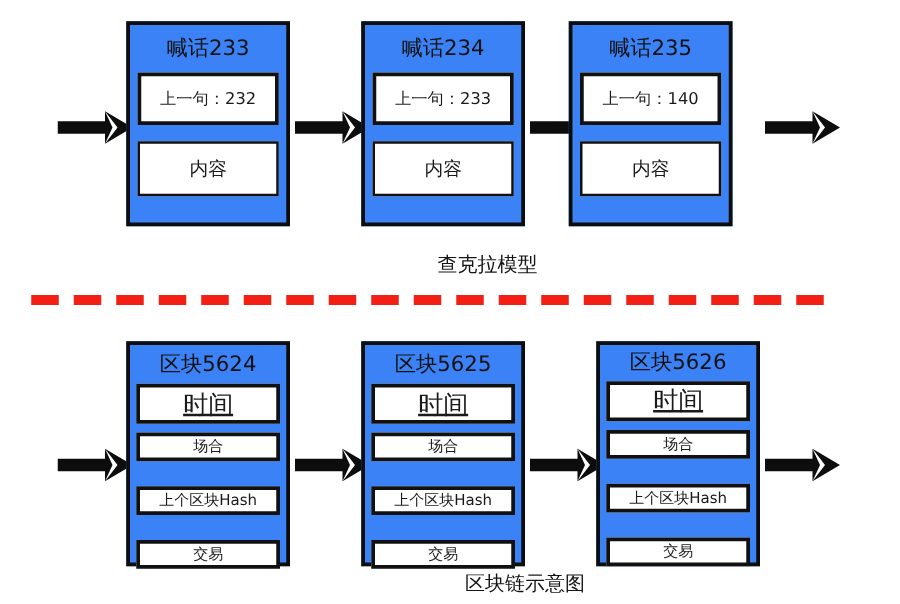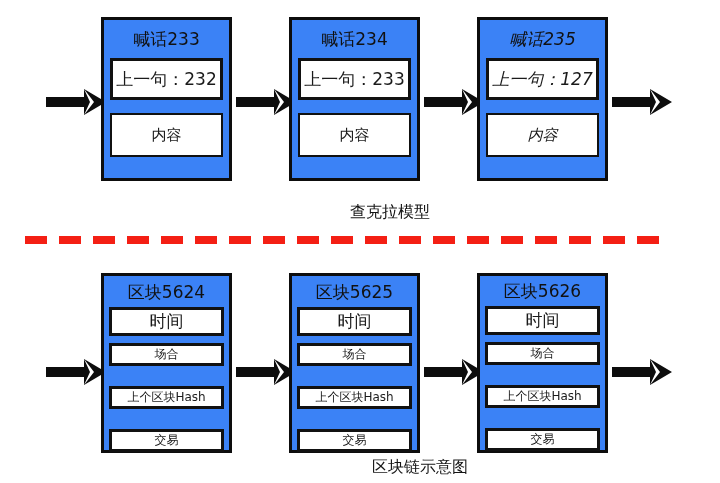--- a/index.html
+++ b/index.html
@@ -54,21 +54,21 @@
   .chakra-block {
     width: 131px;
     height: 164px;
     top: 17px;
     padding: 11px 9px 0 9px;
   }
   .chakra-block .block-title { margin-bottom: 10px; font-size: 17px; }
   .chakra-row-prev {
     width: 113px;
     height: 42px;
-    font-size: 17px;
+    font-size: 13px;
     border-width: 3px;
   }
   .chakra-row-content {
     width: 113px;
     height: 44px;
     margin-top: 13px;
     font-size: 15px;
     border-width: 2px;
   }
 
@@ -83,21 +83,21 @@
   .chain-row {
     width: 115px;
     box-sizing: border-box;
     border: 3px solid #111111;
     background: #fff;
     display: flex;
     align-items: center;
     justify-content: center;
     white-space: nowrap;
   }
-  .chain-row.r-time   { height: 32px; font-size: 17px; margin-bottom: 7px; }
+  .chain-row.r-time   { height: 32px; font-size: 20px; margin-bottom: 7px; text-decoration: underline; }
   .chain-row.r-small  { height: 25px; font-size: 12px; margin-bottom: 20px; }
   .chain-row.r-last   { height: 25px; font-size: 12px; margin-bottom: 0; }
 
   
   .arrow {
     position: absolute;
   }
   .arrow svg { display: block; }
 
   
@@ -157,23 +157,23 @@
     <div class="row chakra-row-content">内容</div>
   </div>
 
   <div class="arrow" style="left:424px; top:85px;">
     <svg width="60" height="34" viewBox="0 0 60 34">
       <path d="M0 12 H38 V4 L60 17 L38 30 V22 H0 Z" fill="#0d0d0d"></path>
       <path d="M38 30 L48 17 L38 4 L44 17 Z" fill="#ffffff"></path>
     </svg>
   </div>
 
-  <div class="block chakra-block" style="left:477px;font-style:italic;">
+  <div class="block chakra-block" style="left:455px;">
     <div class="block-title">喊话235</div>
-    <div class="row chakra-row-prev">上一句：127</div>
+    <div class="row chakra-row-prev">上一句：140</div>
     <div class="row chakra-row-content">内容</div>
   </div>
 
   <div class="arrow" style="left:612px; top:85px;">
     <svg width="60" height="34" viewBox="0 0 60 34">
       <path d="M0 12 H38 V4 L60 17 L38 30 V22 H0 Z" fill="#0d0d0d"></path>
       <path d="M38 30 L48 17 L38 4 L44 17 Z" fill="#ffffff"></path>
     </svg>
   </div>
 

